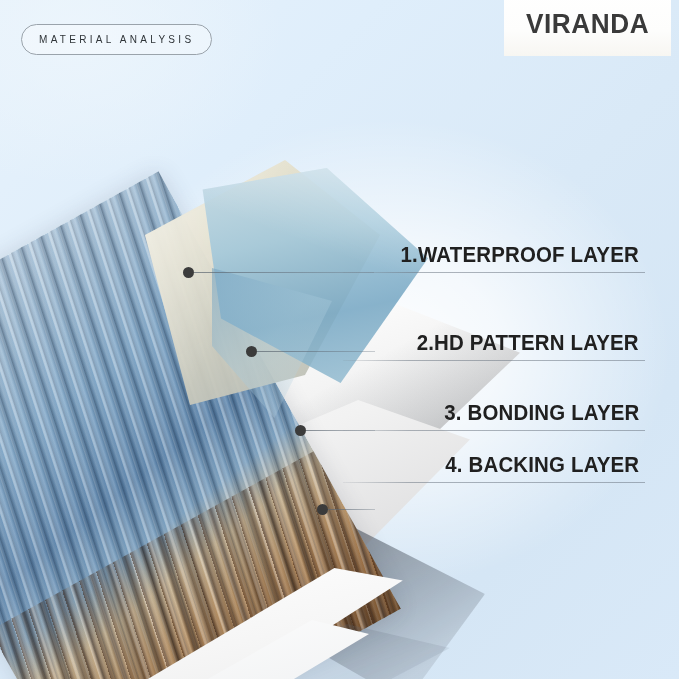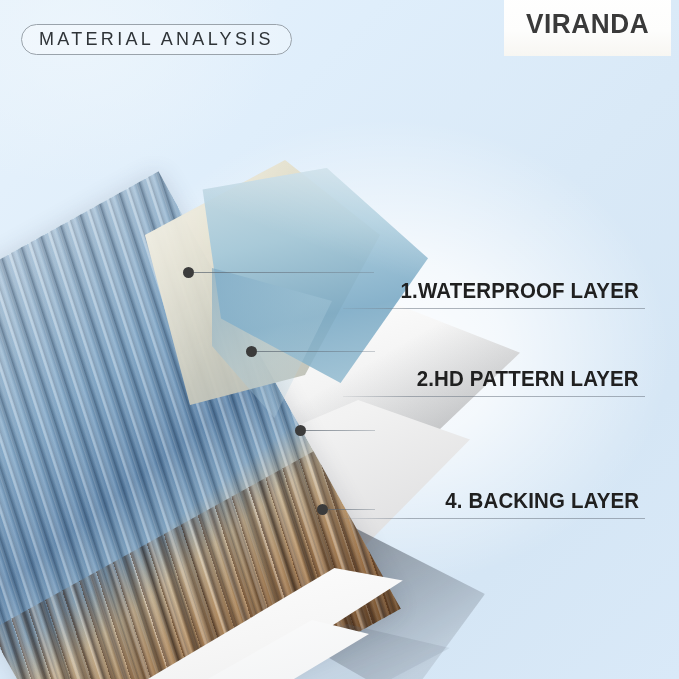--- a/index.html
+++ b/index.html
@@ -15,35 +15,35 @@
     background:linear-gradient(135deg,#e7f2fb 0%,#dfeefb 28%,#d9e9f7 55%,#d5e6f5 78%,#d9e9f8 100%);}
   .bg-glow{position:absolute;left:-6%;top:2%;width:112%;height:96%;
     background:radial-gradient(ellipse 48% 46% at 56% 52%, rgba(255,255,255,.96) 0%, rgba(255,255,255,.72) 32%, rgba(255,255,255,.30) 58%, rgba(255,255,255,0) 78%);}
   .bg-tl{position:absolute;left:0;top:0;width:62%;height:40%;
     background:radial-gradient(ellipse 70% 80% at 18% 12%, rgba(236,245,252,.95) 0%, rgba(236,245,252,0) 70%);}
 
   
   .badge{position:absolute;left:21px;top:24px;height:31px;box-sizing:border-box;
     padding:0 17px;border:1.6px solid #9aa3ab;border-radius:18px;
     display:flex;align-items:center;background:rgba(255,255,255,.30);}
-  .badge span{font-size:18px;letter-spacing:3.3px;color:#2f3438;font-weight:400;
+  .badge span{font-size:10px;letter-spacing:3.3px;color:#2f3438;font-weight:400;
     white-space:nowrap;}
 
   .title{position:absolute;left:20px;top:68px;width:520px;}
   .title div{font-size:40px;line-height:45px;font-weight:700;color:#3b3b3b;
     letter-spacing:-0.4px;font-stretch:condensed;transform:scaleX(.93);transform-origin:left center;}
 
   .logo{position:absolute;left:504px;top:-8px;width:167px;height:64px;
     background:linear-gradient(180deg,#ffffff 0%,#fdfdfc 60%,#f7f6f2 100%);
     display:flex;align-items:center;justify-content:center;}
   .logo span{font-size:27px;font-weight:700;color:#3a3a3a;letter-spacing:.6px;
     transform:scaleX(.97);}
 
   
-  .lbl{position:absolute;right:40px;text-align:right;margin-top:36px;}
+  .lbl{position:absolute;right:40px;text-align:right;}
   .lbl .tx{font-size:21.5px;font-weight:700;color:#202020;letter-spacing:.2px;
     white-space:nowrap;transform:scaleX(.95);transform-origin:right center;display:block;}
   .lbl .rule{position:absolute;right:-6px;width:302px;height:1px;
     background:linear-gradient(90deg,rgba(120,130,140,.12) 0%,rgba(110,120,132,.55) 22%,rgba(110,120,132,.55) 100%);}
   .l1{top:243px;} .l2{top:331px;} .l3{top:401px;} .l4{top:453px;}
   .lbl .rule{top:29px;}
 
   
   .lead{position:absolute;height:1px;
     background:linear-gradient(90deg,rgba(90,100,110,.70) 0%,rgba(100,112,124,.55) 55%,rgba(110,122,134,.35) 100%);}
@@ -165,20 +165,24 @@
   <div class="dot" style="left:317px;top:504px;"></div>
 
   <div class="lbl l1">
     <span class="tx">1.WATERPROOF LAYER</span>
     <span class="rule"></span>
   </div>
   <div class="lbl l2">
     <span class="tx">2.HD PATTERN LAYER</span>
     <span class="rule"></span>
   </div>
+  <div class="lbl l3">
+    <span class="tx">3. BONDING LAYER</span>
+    <span class="rule"></span>
+  </div>
   <div class="lbl l4">
     <span class="tx">4. BACKING LAYER</span>
     <span class="rule"></span>
   </div>
 
   <div class="badge">
     <span>MATERIAL ANALYSIS</span>
   </div>
 
 

